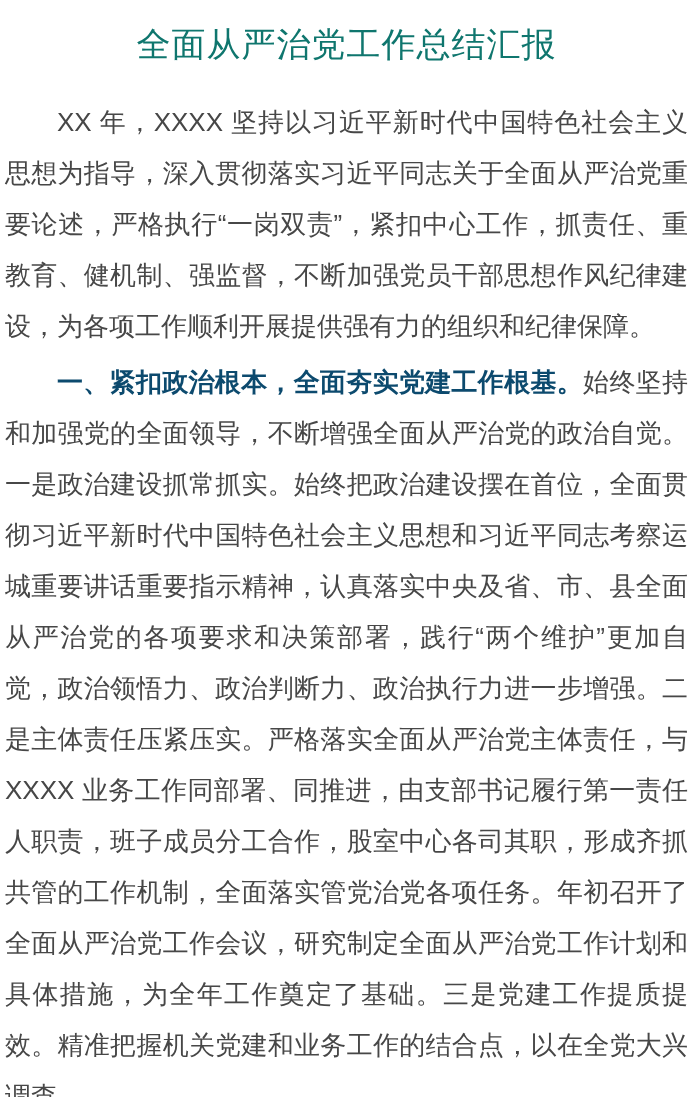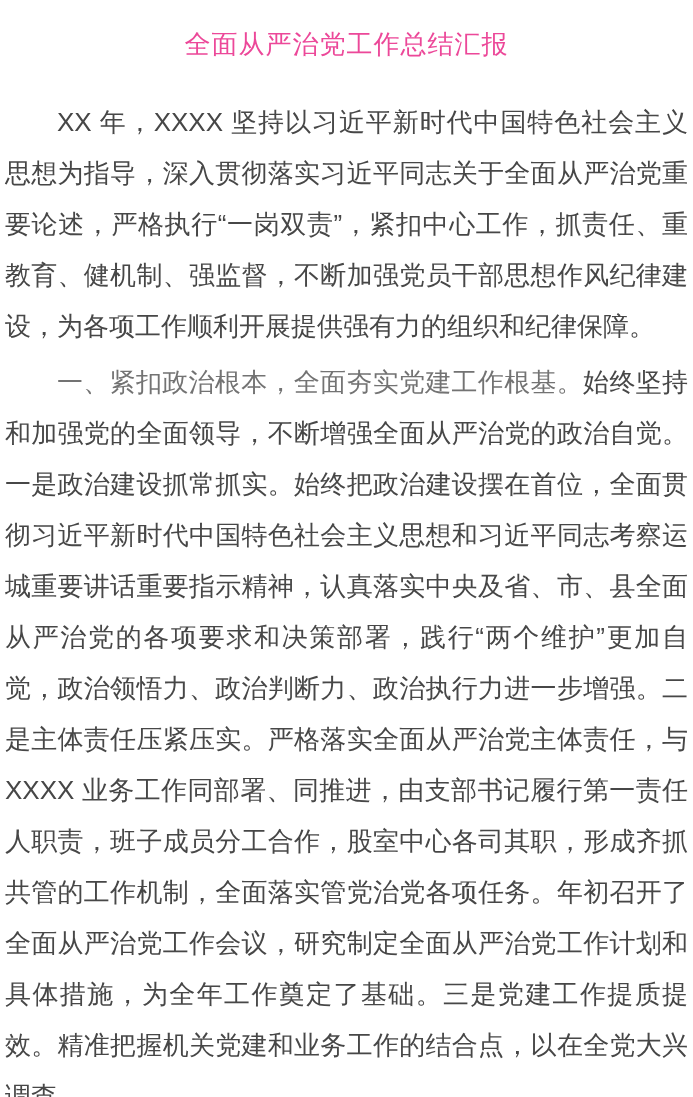--- a/index.html
+++ b/index.html
@@ -12,45 +12,45 @@
     width: 693px;
     height: 1097px;
     background: #ffffff;
     overflow: hidden;
     font-family: "Liberation Sans", "DejaVu Sans", sans-serif;
   }
   .doc-title {
     margin: 22px 0 0 0;
     padding: 0;
     text-align: center;
-    font-size: 26px;
+    font-size: 34px;
     line-height: 44px;
     font-weight: 400;
     letter-spacing: 1px;
-    color: #ec4899;
+    color: #0f766e;
   }
   .doc-body {
     margin-top: 31px;
     font-size: 26px;
     line-height: 51px;
     color: #474747;
     text-align: justify;
     text-justify: inter-ideograph;
   }
   .para {
     margin: 5px;
     padding: 0;
     text-indent: 2em;
   }
   .para + .para {
     margin-top: 4px;
   }
   .red-lead {
-    color: #737373;
-    font-weight: 400;
+    color: #0c4a6e;
+    font-weight: 700;
   }
 </style>
 </head>
 <body>
 
 <div class="page">
 
   <h1 class="doc-title">全面从严治党工作总结汇报</h1>
 
   <div class="doc-body">

